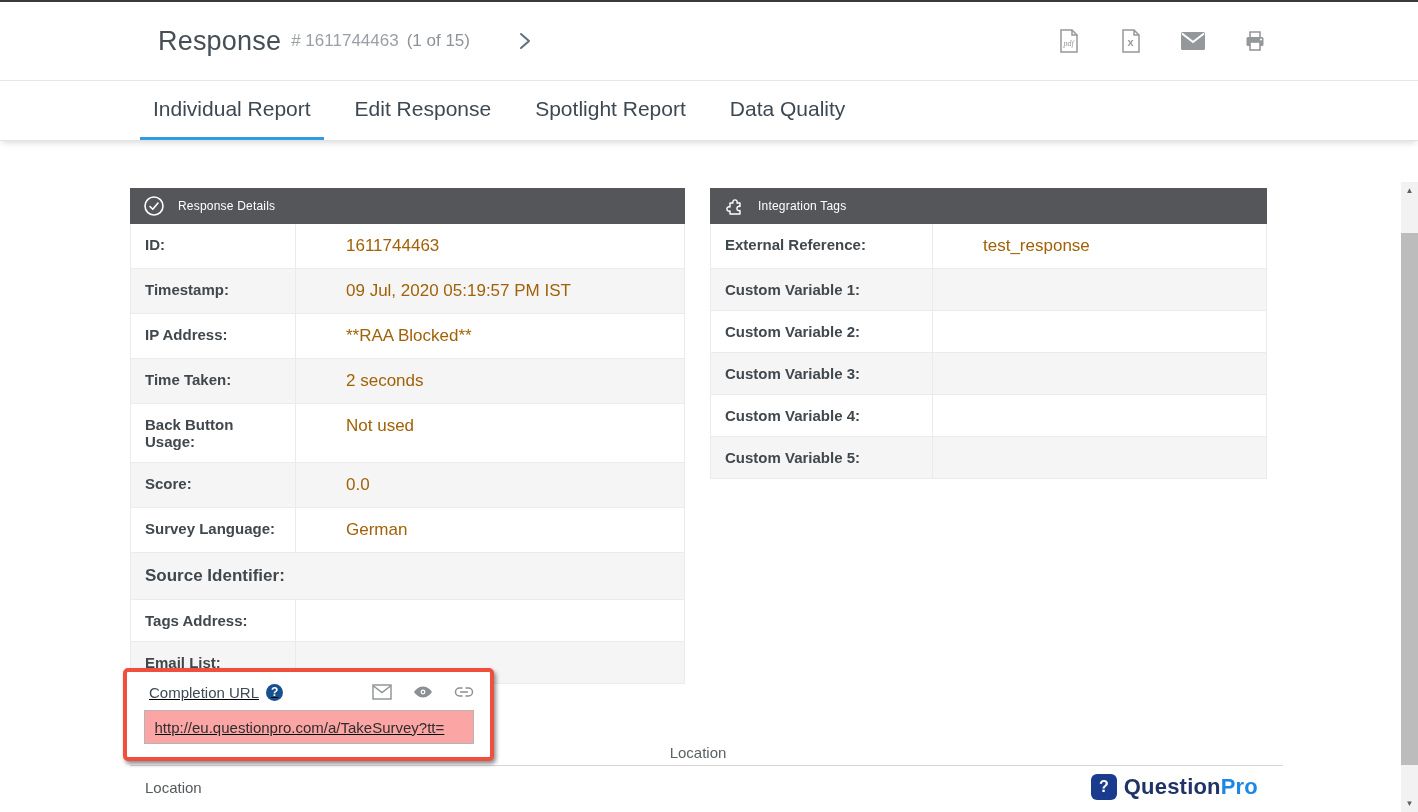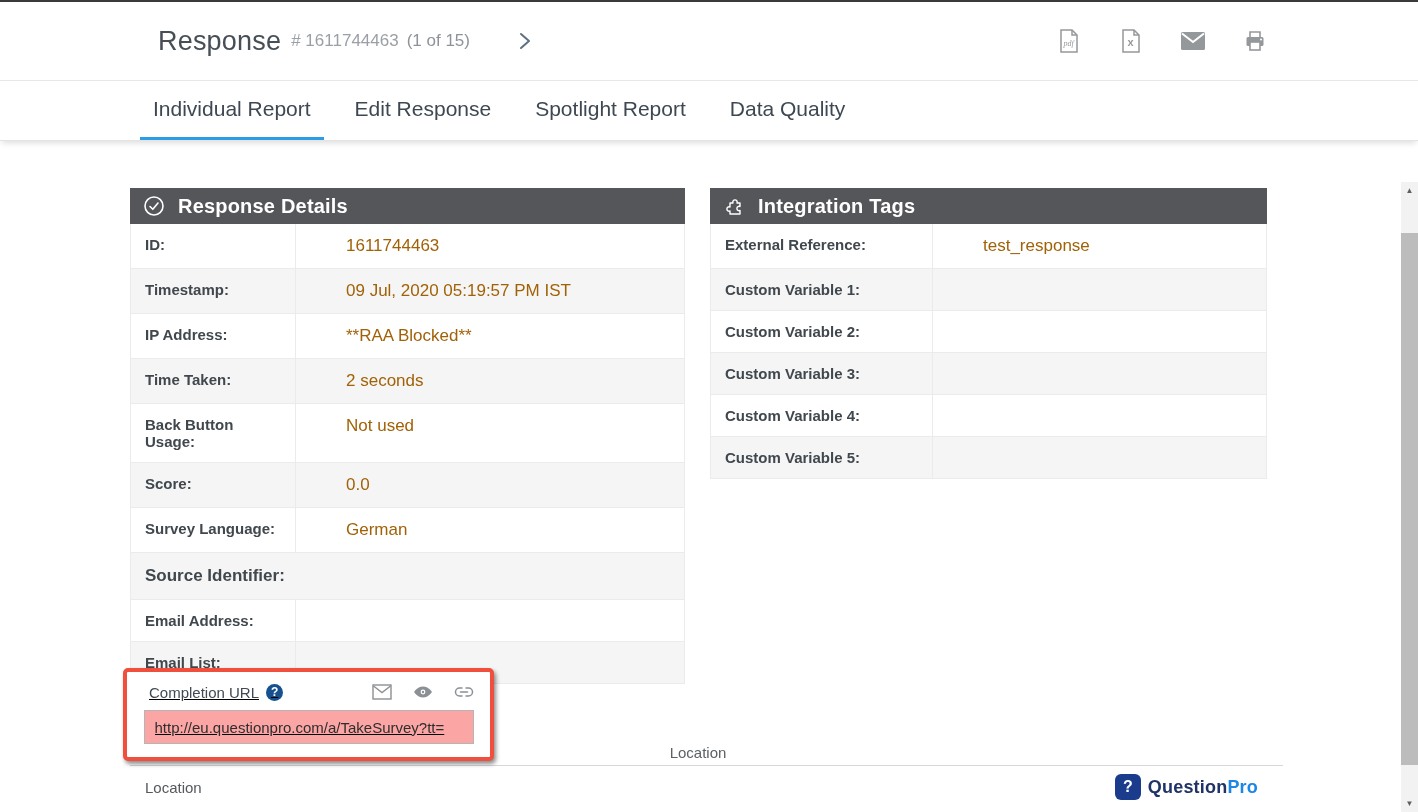--- a/index.html
+++ b/index.html
@@ -26,21 +26,21 @@
   .tabs{position:absolute;left:140px;top:0;height:100%;display:flex;gap:18px;}
   .tab{font-size:21px;color:#3e4852;padding:0 13px;height:100%;display:flex;align-items:center;
     border-bottom:3px solid transparent;box-sizing:border-box;cursor:pointer;white-space:nowrap;}
   .tab.active{border-bottom-color:#2d9be5;}
 
   
   .card{position:absolute;background:#fff;}
   #response-details{left:130px;top:188px;width:555px;}
   #integration-tags{left:710px;top:188px;width:557px;}
   .card-header{height:36px;background:#55565a;color:#fff;display:flex;align-items:center;padding-left:13px;gap:13px;}
-  .card-title{font-size:20px;font-weight:700;letter-spacing:.2px;}
+  .card-title{font-size:12px;font-weight:400;letter-spacing:.2px;}
   .rows{border:1px solid #ebebeb;border-top:none;}
   .row{display:flex;background:#fff;border-bottom:1px solid #ebebeb;min-height:41px;box-sizing:border-box;gap:36px;}
   .row:last-child{border-bottom:none;}
   .row.alt{background:#f5f5f5;}
   .cell-label{width:165px;flex-shrink:0;box-sizing:border-box;padding:12px 14px;
     font-size:15px;font-weight:700;color:#40474d;border-right:1px solid #ebebeb;}
   #integration-tags .cell-label{width:222px;}
   .cell-value{flex:1;padding:12px 14px;font-size:17px;color:#a16207;white-space:nowrap;}
   .row.full{min-height:46px;align-items:center;}
   .row.full .cell-label{width:100%;border-right:none;font-size:17px;padding:13px 14px;}
@@ -57,21 +57,21 @@
   .cu-input{display:block;margin:8px auto 0;width:330px;height:34px;border:1px solid #b5b5b5;border-radius:0;
     font-size:15px;color:#2e2e2e;padding:8px 10px;box-sizing:border-box;font-family:"Liberation Sans",sans-serif;background:#fca5a5;}
 
   
   .location-center{position:absolute;left:628px;top:744px;width:140px;text-align:center;font-size:15px;color:#5c6165;}
   .divider{position:absolute;left:130px;top:765px;width:1153px;height:1px;background:#d8d8d8;}
   .location-bottom{position:absolute;left:145px;top:779px;font-size:15px;color:#55595d;}
   .brand{position:absolute;right:160px;top:774px;display:flex;align-items:center;gap:7px;}
   .brand-mark{width:26px;height:26px;border-radius:6px;background:#1b3c8c;color:#fff;font-weight:800;font-size:16px;
     display:flex;align-items:center;justify-content:center;}
-  .brand-text{font-size:18px;font-weight:700;letter-spacing:.2px;}
+  .brand-text{font-size:22px;font-weight:700;letter-spacing:.2px;}
   .brand-q{color:#1f3366;}
   .brand-p{color:#1b87e6;}
 
   
   .scrollbar{position:absolute;right:0;top:182px;width:17px;height:630px;background:#f2f2f2;z-index:8;}
   .sb-btn{position:absolute;left:0;width:17px;height:17px;display:flex;align-items:center;justify-content:center;
     color:#5f5f5f;font-size:8px;cursor:pointer;background:#f2f2f2;}
   .sb-up{top:0;}
   .sb-down{bottom:0;}
   .sb-thumb{position:absolute;left:0;top:51px;width:17px;height:532px;background:#bcbcbc;cursor:pointer;}
@@ -195,21 +195,21 @@
         <div class="cell-label">Survey Language:</div>
         <div class="cell-value">German</div>
       </div>
 
       <div class="row alt full">
         <div class="cell-label">Source Identifier:</div>
 
       </div>
 
       <div class="row">
-        <div class="cell-label">Email Address:</div>
+        <div class="cell-label">Tags Address:</div>
         <div class="cell-value"></div>
       </div>
 
       <div class="row alt">
         <div class="cell-label">Email List:</div>
         <div class="cell-value"></div>
       </div>
     </div>
 </div>
 

